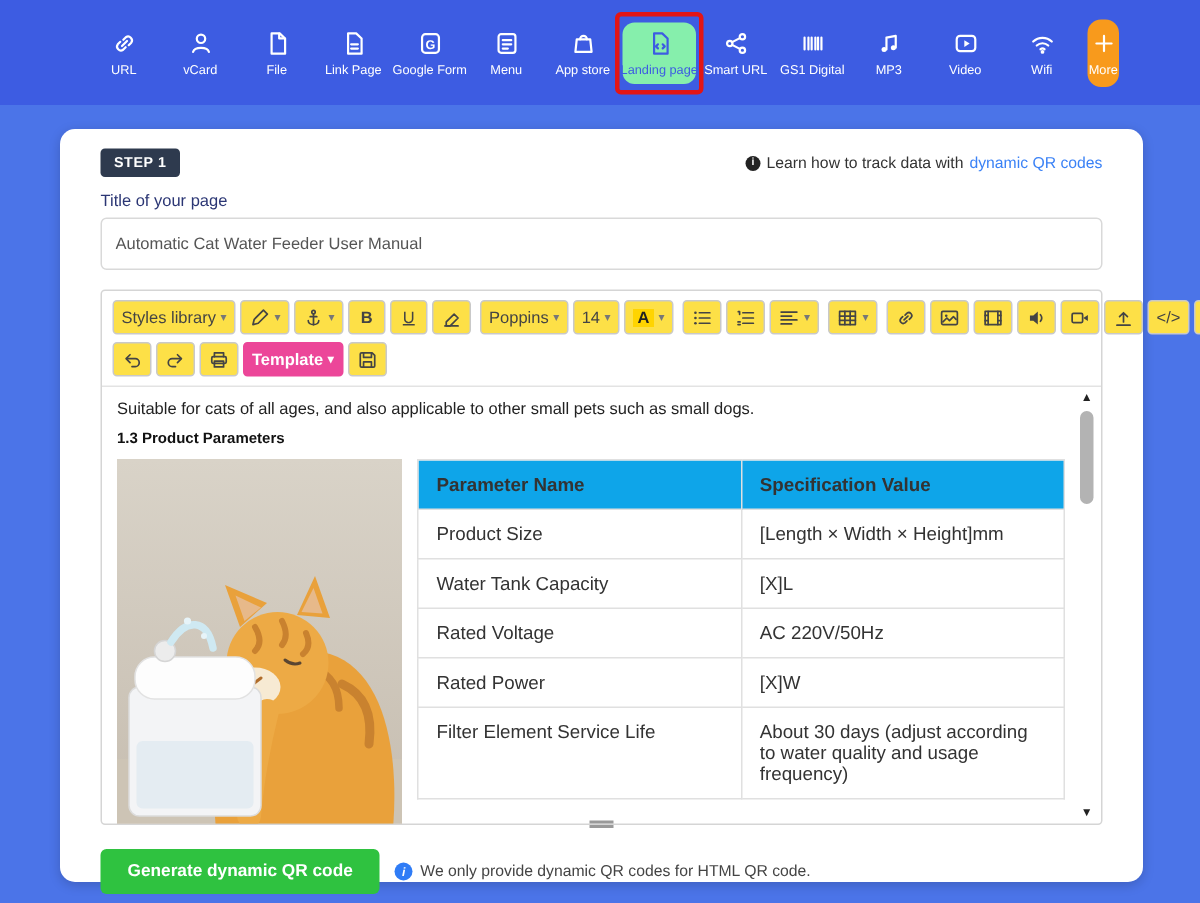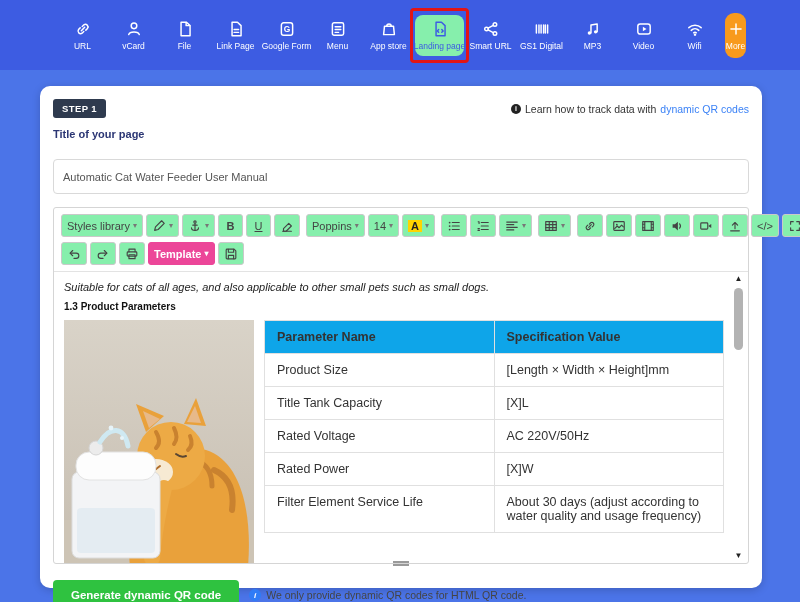--- a/index.html
+++ b/index.html
@@ -33,61 +33,61 @@
   }
   .icn path, .icn circle, .icn rect {
     stroke: currentColor; fill: none; stroke-width: 1.3;
     stroke-linecap: round; stroke-linejoin: round;
   }
   .icn .fill { fill: currentColor; stroke: none; }
   .icn text { fill: currentColor; stroke: none; font-family: "Liberation Sans", sans-serif; font-weight: bold; }
   
   .card {
     position: absolute; left: 40px; right: 38px; top: 86px; bottom: 14px;
-    background: #fff; border-radius: 10px; padding: 13px 13px;
+    background: #fff; border-radius: 10px; padding: 13px 27px;
     box-shadow: 0 2px 8px rgba(0,0,0,.18);
   }
   .step-row { display: flex; align-items: center; gap: 10px; }
   .step-badge {
     background: #2e3a4e; color: #fff; font-size: 9.5px; font-weight: bold;
     padding: 4px 9px; border-radius: 3px; letter-spacing: .4px;
   }
   .step-text { font-size: 12px; color: #333; }
   .learn { margin-left: auto; display: flex; align-items: center; gap: 4px; font-size: 10.5px; color: #333; }
   .learn .dot {
     width: 10px; height: 10px; border-radius: 50%; background: #222; color: #fff;
     font-size: 7px; display: inline-flex; align-items: center; justify-content: center; font-weight: bold;
   }
   .learn a { color: #3b82f6; text-decoration: none; cursor: pointer; }
-  .field-label { font-size: 11px; color: #2b3674; font-weight: bold; margin: 10px 0 19px; }
+  .field-label { font-size: 11px; color: #2b3674; font-weight: normal; margin: 10px 0 5px; }
   .title-input {
     width: 100%; height: 35px; border: 1px solid #d9d9d9; border-radius: 4px;
     font-size: 11px; color: #555; padding: 0 9px; font-family: "Liberation Sans", sans-serif;
   }
   
   .editor { margin-top: 13px; border: 1px solid #d5d5d5; border-radius: 3px; position: relative; }
   .toolbar { padding: 6px 7px; border-bottom: 1px solid #e3e3e3; }
   .trow { display: flex; align-items: center; flex-wrap: nowrap; gap: 3px; }
   .trow + .trow { margin-top: 5px; }
   .tbtn {
     height: 23px; min-width: 25px; border: 1px solid #c9c9c9; border-radius: 3px;
-    background: #86efac; display: inline-flex; align-items: center; justify-content: center;
+    background: #fde047; display: inline-flex; align-items: center; justify-content: center;
     font-size: 11px; color: #444; padding: 0 5px; gap: 3px; cursor: pointer; flex: 0 0 auto;
   }
   .tbtn .caret { font-size: 8px; color: #777; }
   .tbtn.bold { font-weight: bold; }
   .tbtn.underline { text-decoration: underline; }
   .color-a { background: #ffd400; padding: 0 3px; font-weight: bold; color: #222; font-size: 11px; }
   .tbtn.template { background: #ec4699; border-color: #ec4699; color: #fff; font-weight: bold; font-size: 11px; }
   .tbtn.template .caret { color: #fff; }
   .ticn { width: 14px; height: 14px; }
   .sep { width: 3px; }
   
   .content { position: relative; height: 291px; padding: 9px 24px 6px 10px; overflow: hidden; }
-  .intro { font-size: 11px; color: #222; font-style: italic; }
+  .intro { font-size: 11px; color: #222; }
   .content h3 { font-size: 10px; color: #111; margin: 8px 0 8px; }
   .body-row { display: flex; gap: 10px; }
   .photo { width: 190px; height: 246px; flex: 0 0 auto; overflow: hidden; }
   .ptable { flex: 1; border-collapse: collapse; font-size: 12.5px; color: #333; align-self: flex-start; }
   .ptable th, .ptable td { border: 1px solid #e0e0e0; padding: 9px 12px; text-align: left; vertical-align: top; font-weight: normal; }
   .ptable th { font-weight: bold; background: #0ea5e9; }
   .ptable td.val { width: 50%; }
   
   .vscroll { position: absolute; top: 2px; right: 3px; bottom: 2px; width: 13px; display: flex; flex-direction: column; align-items: center; }
   .varrow { font-size: 8px; color: #222; line-height: 10px; cursor: pointer; }
@@ -447,21 +447,21 @@
           <tbody>
               <tr>
             <th>Parameter Name</th>
             <th>Specification Value</th>
           </tr>
           <tr>
             <td>Product Size</td>
             <td class="val">[Length × Width × Height]mm</td>
           </tr>
           <tr>
-            <td>Title Tank Capacity</td>
+            <td>Water Tank Capacity</td>
             <td class="val">[X]L</td>
           </tr>
           <tr>
             <td>Rated Voltage</td>
             <td class="val">AC 220V/50Hz</td>
           </tr>
           <tr>
             <td>Rated Power</td>
             <td class="val">[X]W</td>
           </tr>

